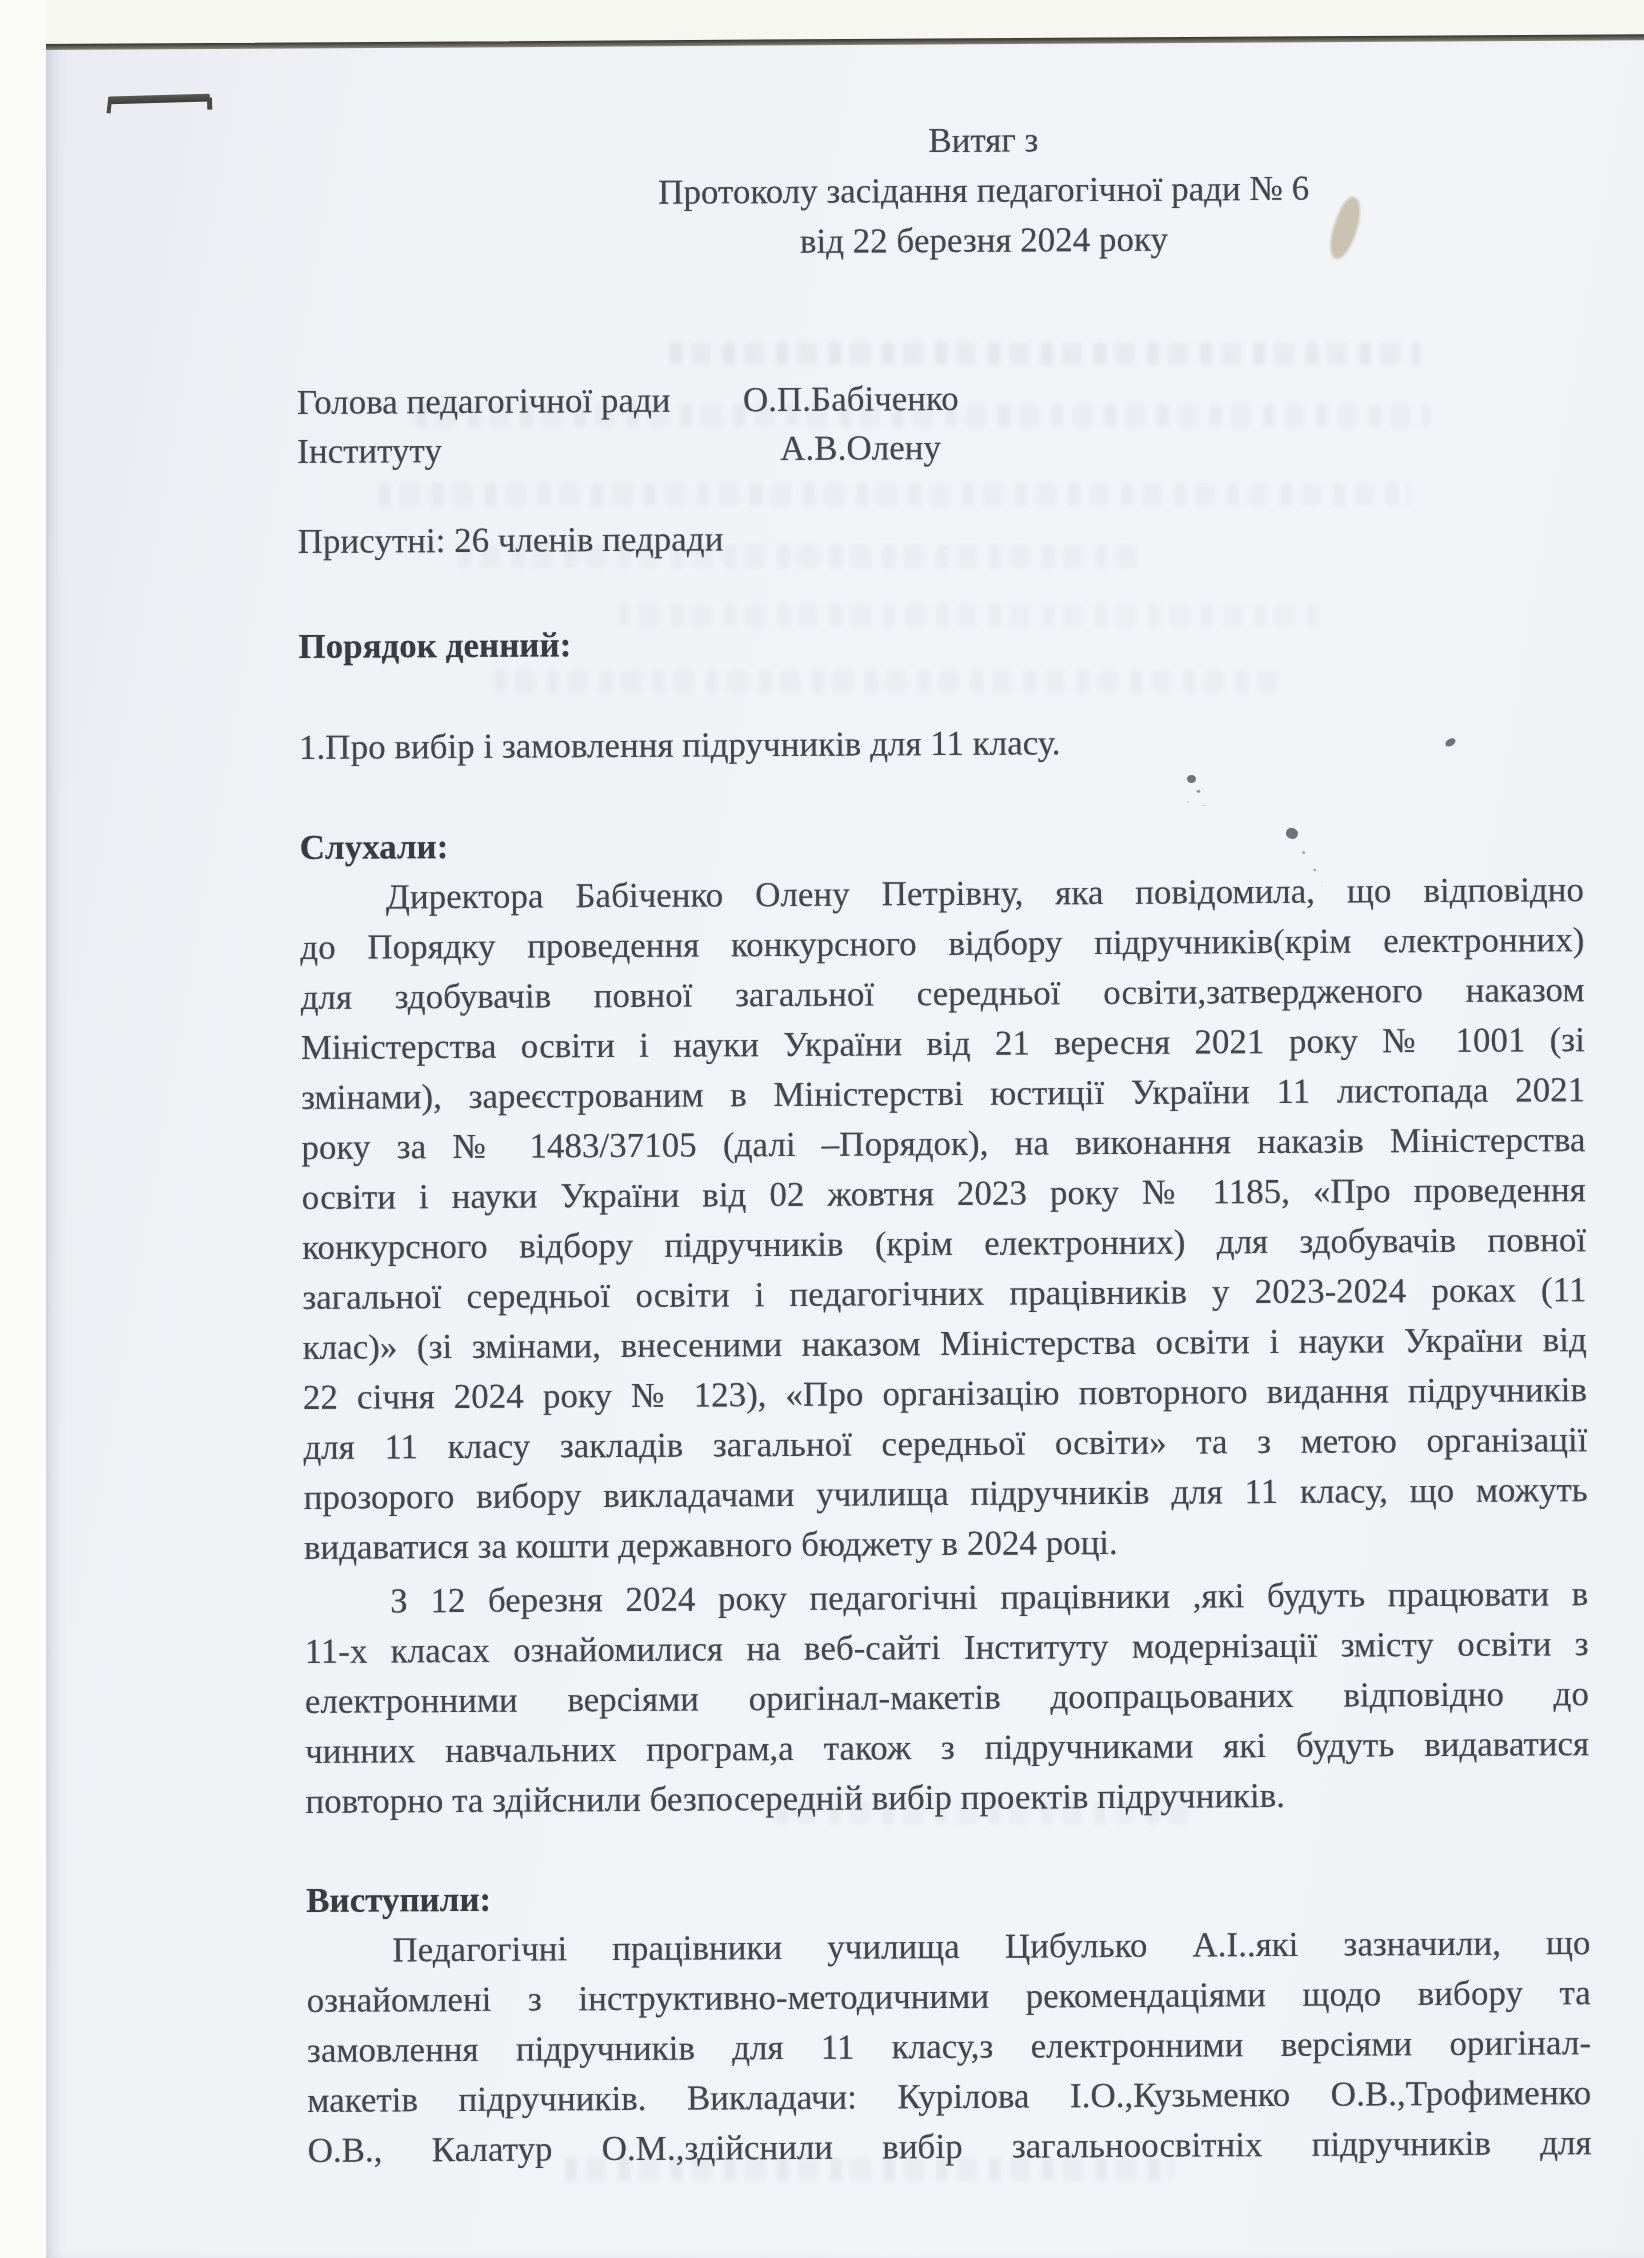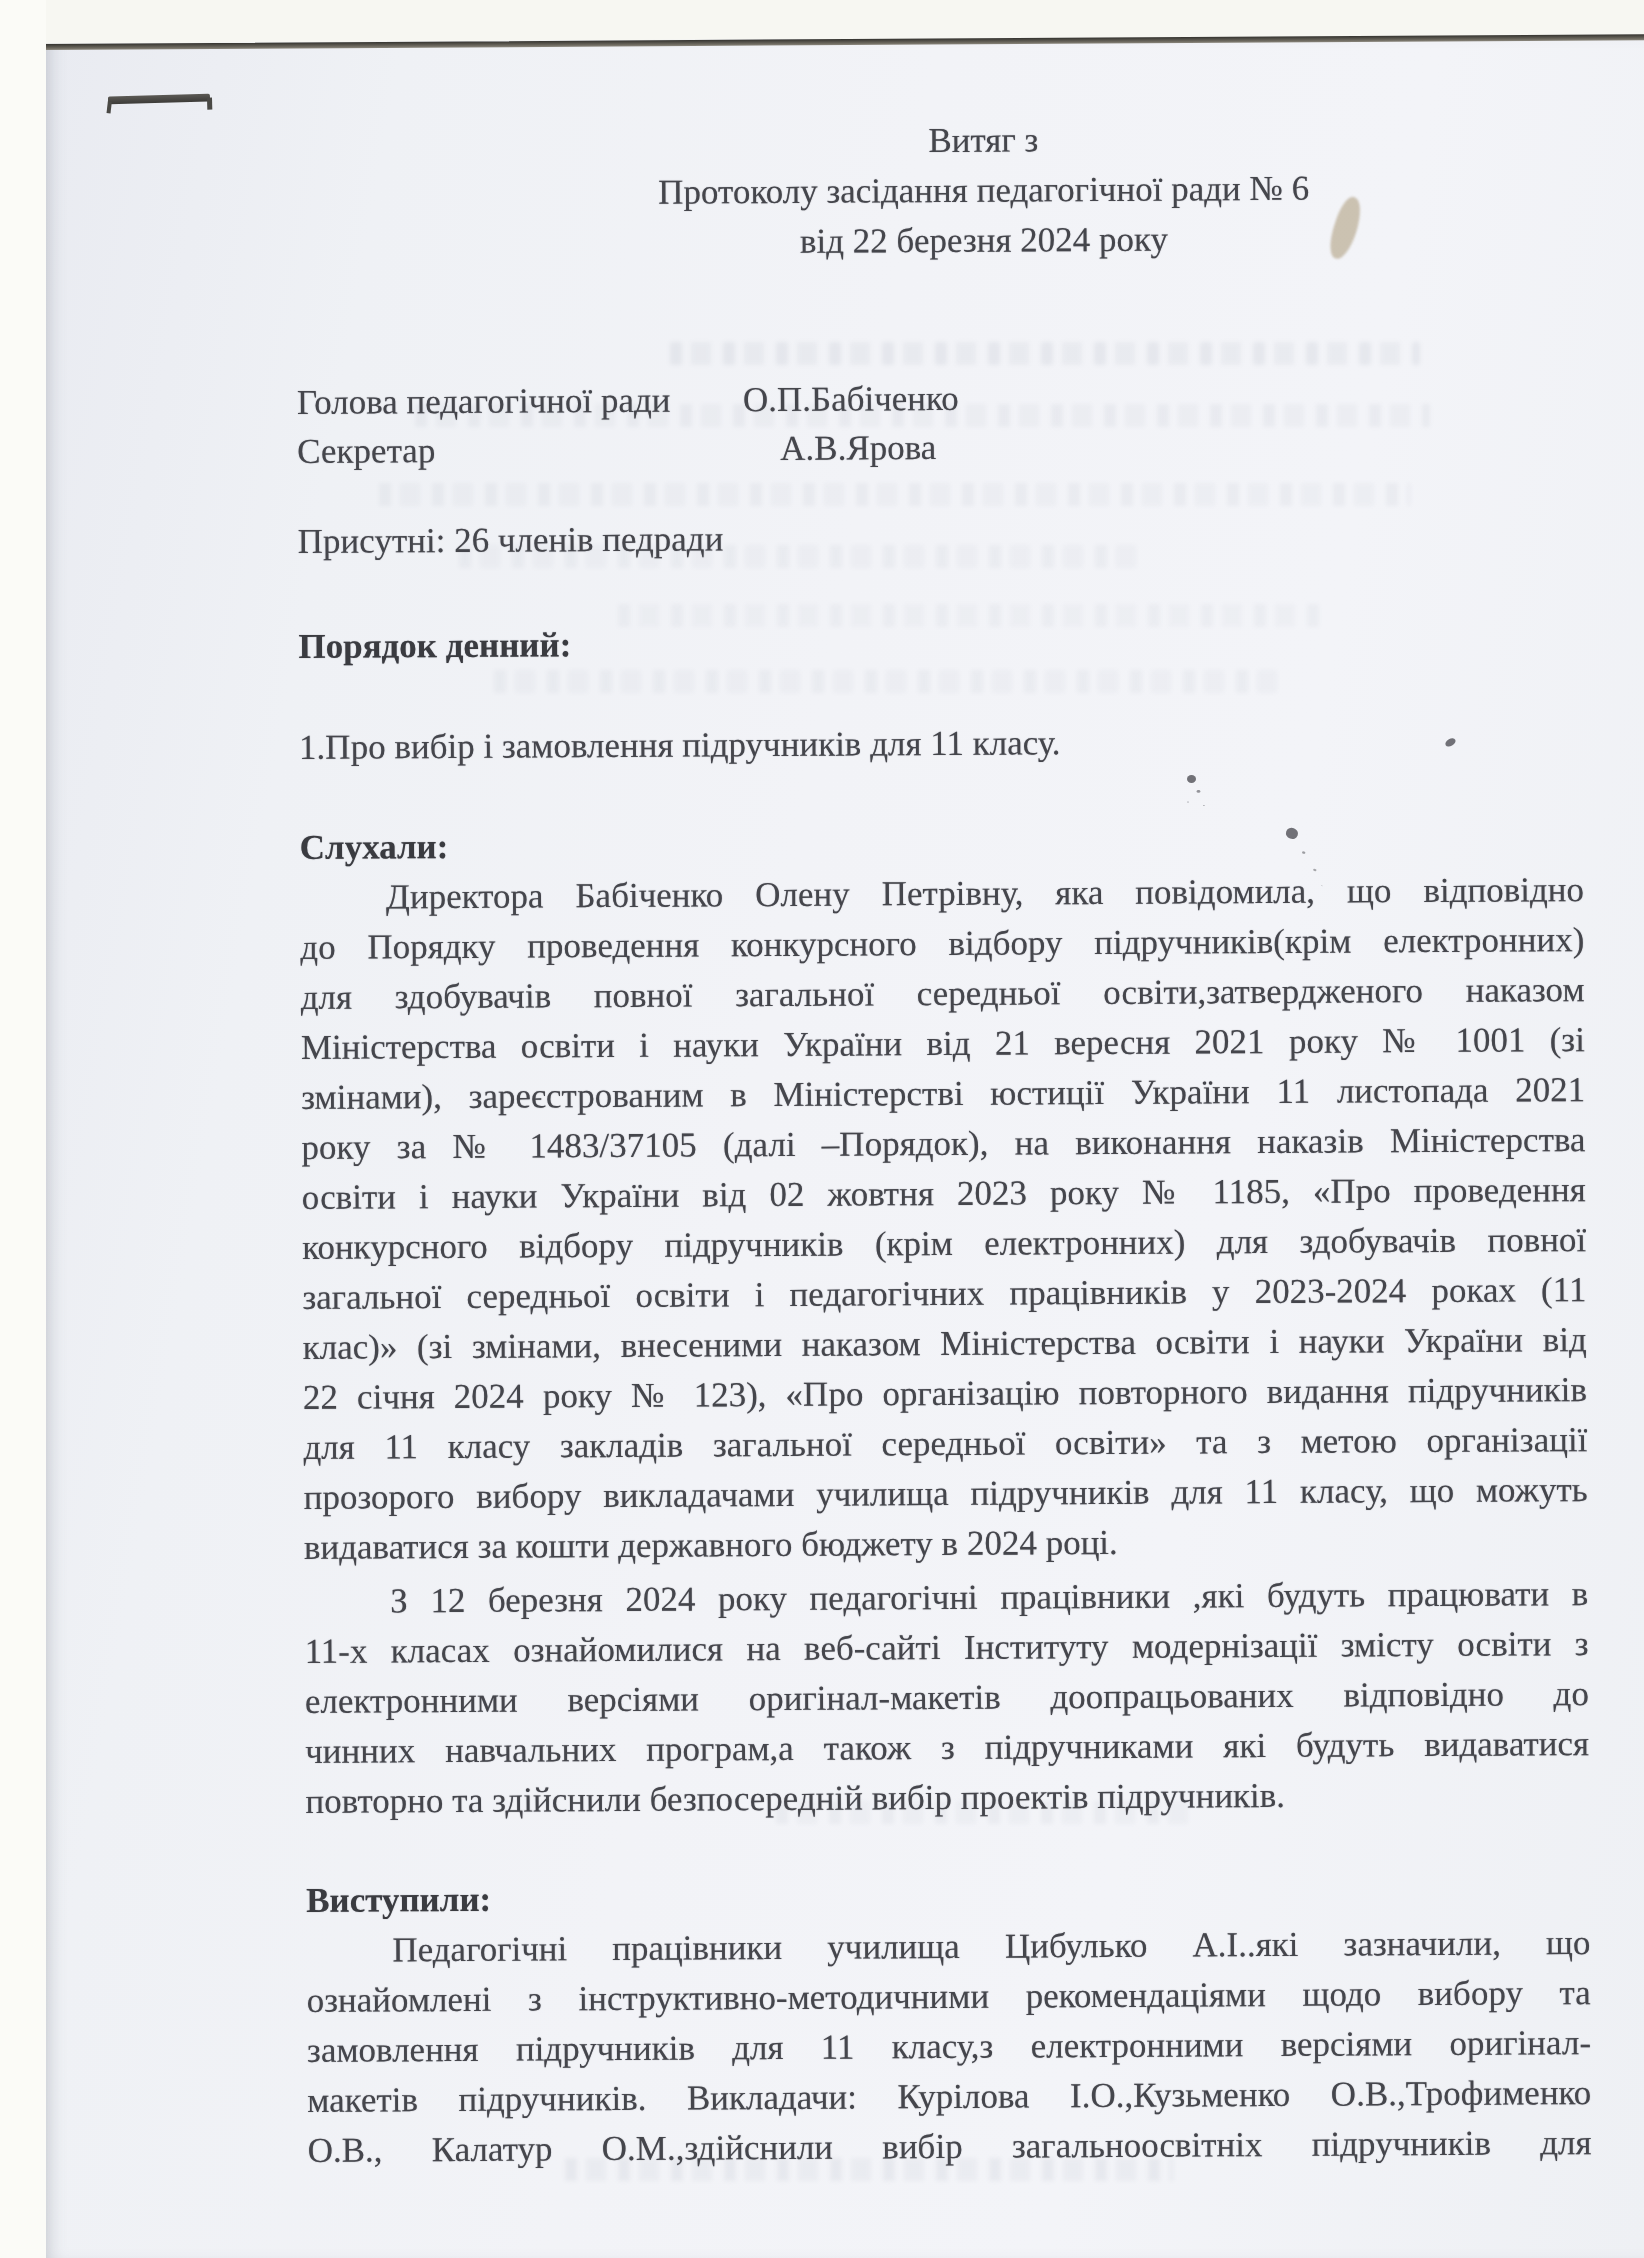--- a/index.html
+++ b/index.html
@@ -92,22 +92,22 @@
       <div class="hline">Витяг з</div>
       <div class="hline">Протоколу засідання педагогічної ради  № 6</div>
       <div class="hline">від 22 березня 2024 року</div>
     </div>
 
     <div class="abs row" style="top:374px;">
       <span>Голова педагогічної ради</span>
       <span class="name" style="left:446px;">О.П.Бабіченко</span>
     </div>
     <div class="abs row" style="top:423px;">
-      <span>Секретар</span>
-      <span class="name" style="left:483px;">А.В.Ярова</span>
+      <span>Інституту</span>
+      <span class="name" style="left:483px;">А.В.Олену</span>
     </div>
 
     <div class="abs" style="top:513px;">Присутні:  26 членів педради</div>
 
     <div class="abs bold" style="top:618px;">Порядок денний:</div>
     <div class="abs" style="top:719px;">1.Про вибір і замовлення підручників для 11 класу.</div>
 
     <div class="abs bold" style="top:819px;">Слухали:</div>
     <div class="abs" style="top:869px;">
         <div class="tline indent">Директора  Бабіченко Олену Петрівну, яка повідомила, що відповідно</div>

